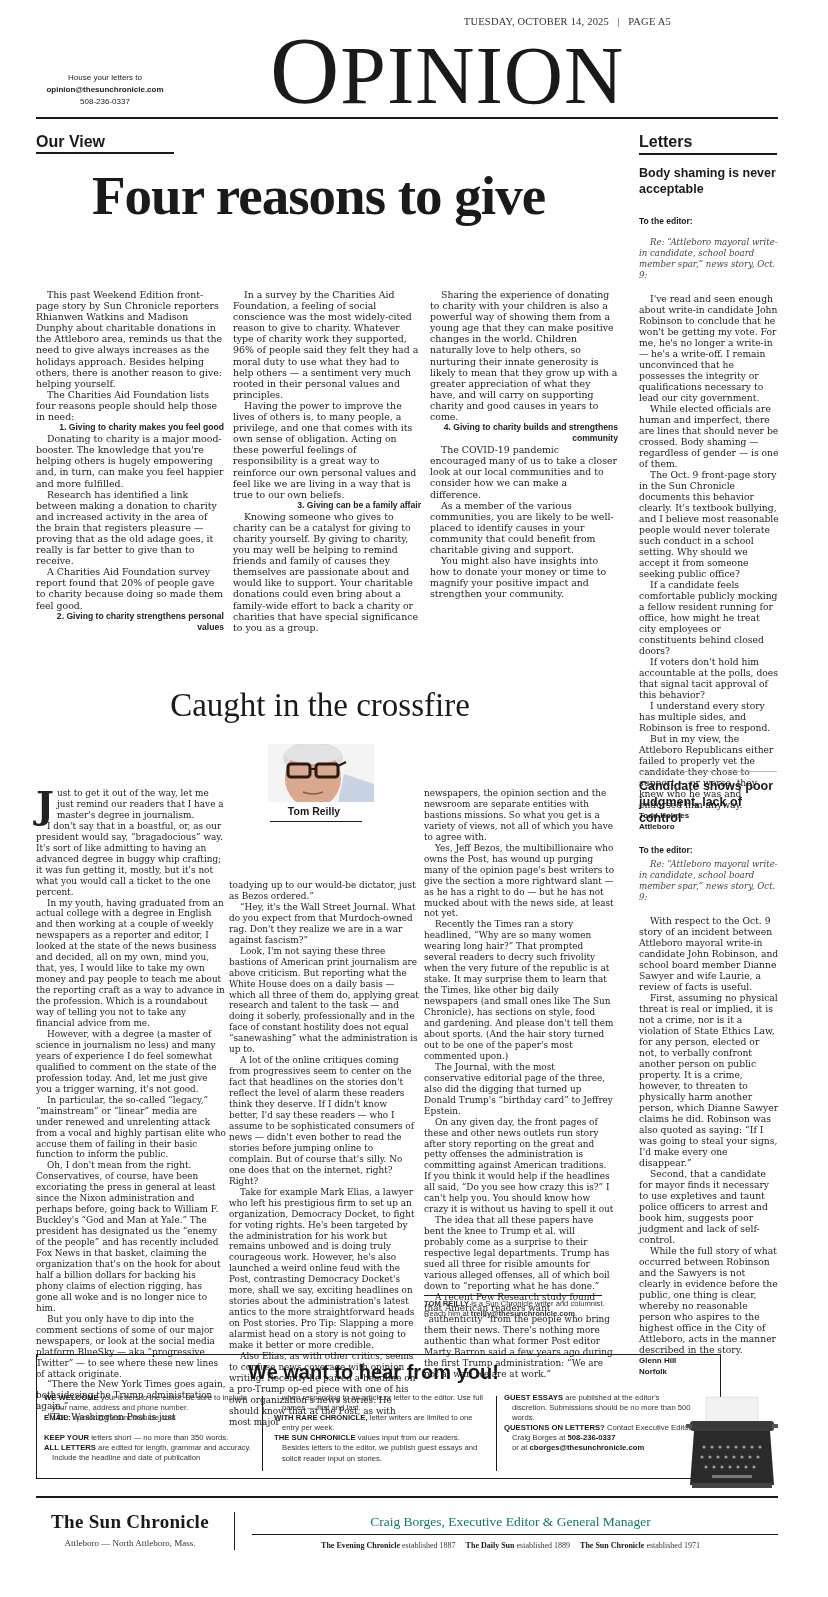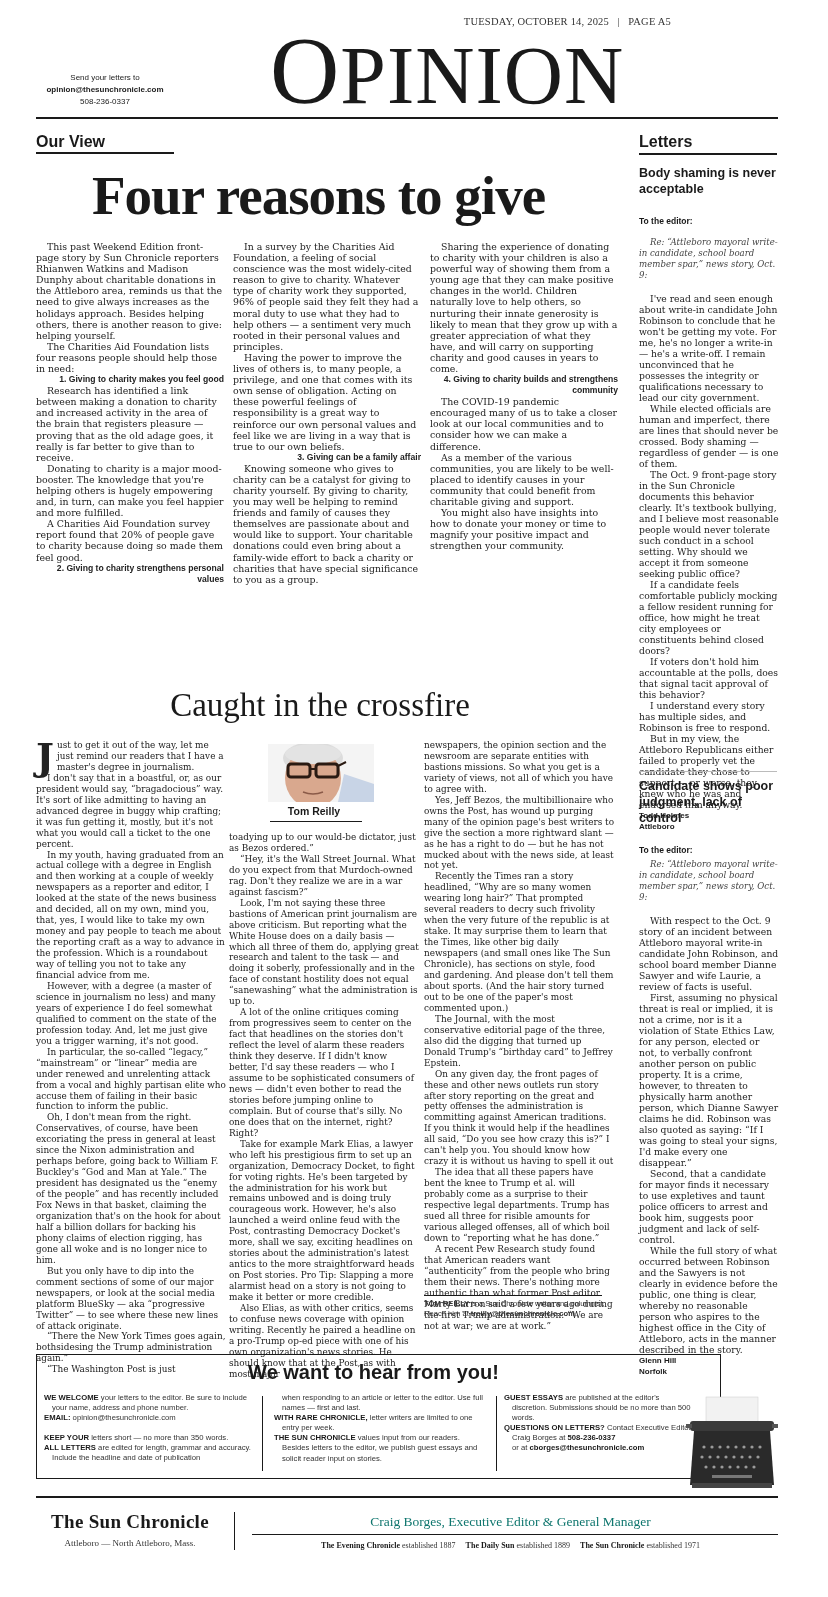--- a/index.html
+++ b/index.html
@@ -1,21 +1,21 @@
 <!DOCTYPE html>
 <html><head>
 <meta charset="utf-8">
 <style>
   * { box-sizing: border-box; margin: 0; padding: 0; }
   html, body { width: 828px; height: 1597px; background: #ffffff; overflow: hidden; }
   body { position: relative; color: #1a1a1a; font-family: "DejaVu Serif", serif; }
   .abs { position: absolute; }
   .sans { font-family: "Liberation Sans", sans-serif; }
   .serif { font-family: "Liberation Serif", serif; }
-  .body-text { font-family: "DejaVu Serif", serif; font-size: 9.4px; line-height: 11.1px; color: #222; }
+  .body-text { font-family: "DejaVu Serif", serif; font-size: 9.4px; line-height: 11.1px; color: #222; margin-top: 48px; }
   .body-text p { text-indent: 11px; }
   .body-text p.noindent { text-indent: 0; }
   .subhead { font-family: "Liberation Sans", sans-serif; font-weight: bold; font-size: 8.6px; line-height: 11px; padding-left: 11px; text-indent: 0 !important; text-align: right; }
   .rule { position: absolute; background: #1a1a1a; }
 
   
   #dateline { top: 16px; left: 0; width: 671px; text-align: right; font-size: 10.5px; letter-spacing: 0.2px; color: #333; }
   #opinion-title { top: 26px; left: 270px; width: 290px; text-align: center; font-size: 82px; line-height: 90px; letter-spacing: 1px; }
   #opinion-title .big { font-size: 96px; }
   #send-letters { top: 72px; left: 40px; width: 130px; text-align: center; font-size: 8px; line-height: 12px; color: #222; }
@@ -60,36 +60,36 @@
 </head>
 <body>
 
 <div id="dateline" class="abs serif">
   <span>TUESDAY, OCTOBER 14, 2025</span>
   &nbsp;&nbsp;<span>|</span>&nbsp;&nbsp;
   <span>PAGE A5</span>
 </div>
 <div id="opinion-title" class="abs serif"><span class="big">O</span><span>PINION</span></div>
 <div id="send-letters" class="abs sans">
-  <div>Send your letters to</div>
+  <div>House your letters to</div>
   <div style="font-weight:bold;">opinion@thesunchronicle.com</div>
   <div>508-236-0337</div>
 </div>
 <div class="rule" style="top:117px;left:36px;width:742px;height:2px;"></div>
 
 <div id="our-view-label" class="abs sans">Our View</div>
 <div class="rule" style="top:152px;left:36px;width:138px;height:2px;"></div>
 <div id="four-reasons" class="abs serif">Four reasons to give</div>
 
 <div class="abs body-text col-ov" style="left:36px;">
   <p>This past Weekend Edition front-page story by Sun Chronicle reporters Rhianwen Watkins and Madison Dunphy about charitable donations in the Attleboro area, reminds us that the need to give always increases as the holidays approach. Besides helping others, there is another reason to give: helping yourself.</p>
   <p>The Charities Aid Foundation lists four reasons people should help those in need:</p>
   <p class="subhead">1. Giving to charity makes you feel good</p>
+  <p>Donating to charity is a major mood-booster. The knowledge that you're helping others is hugely empowering and, in turn, can make you feel happier and more fulfilled.</p>
   <p>Research has identified a link between making a donation to charity and increased activity in the area of the brain that registers pleasure — proving that as the old adage goes, it really is far better to give than to receive.</p>
-  <p>Donating to charity is a major mood-booster. The knowledge that you're helping others is hugely empowering and, in turn, can make you feel happier and more fulfilled.</p>
   <p>A Charities Aid Foundation survey report found that 20% of people gave to charity because doing so made them feel good.</p>
   <p class="subhead">2. Giving to charity strengthens personal values</p>
 </div>
 <div class="abs body-text col-ov" style="left:233px;">
   <p>In a survey by the Charities Aid Foundation, a feeling of social conscience was the most widely-cited reason to give to charity. Whatever type of charity work they supported, 96% of people said they felt they had a moral duty to use what they had to help others — a sentiment very much rooted in their personal values and principles.</p>
   <p>Having the power to improve the lives of others is, to many people, a privilege, and one that comes with its own sense of obligation. Acting on these powerful feelings of responsibility is a great way to reinforce our own personal values and feel like we are living in a way that is true to our own beliefs.</p>
   <p class="subhead">3. Giving can be a family affair</p>
   <p>Knowing someone who gives to charity can be a catalyst for giving to charity yourself. By giving to charity, you may well be helping to remind friends and family of causes they themselves are passionate about and would like to support. Your charitable donations could even bring about a family-wide effort to back a charity or charities that have special significance to you as a group.</p>
 </div>
 <div class="abs body-text col-ov" style="left:430px;">

